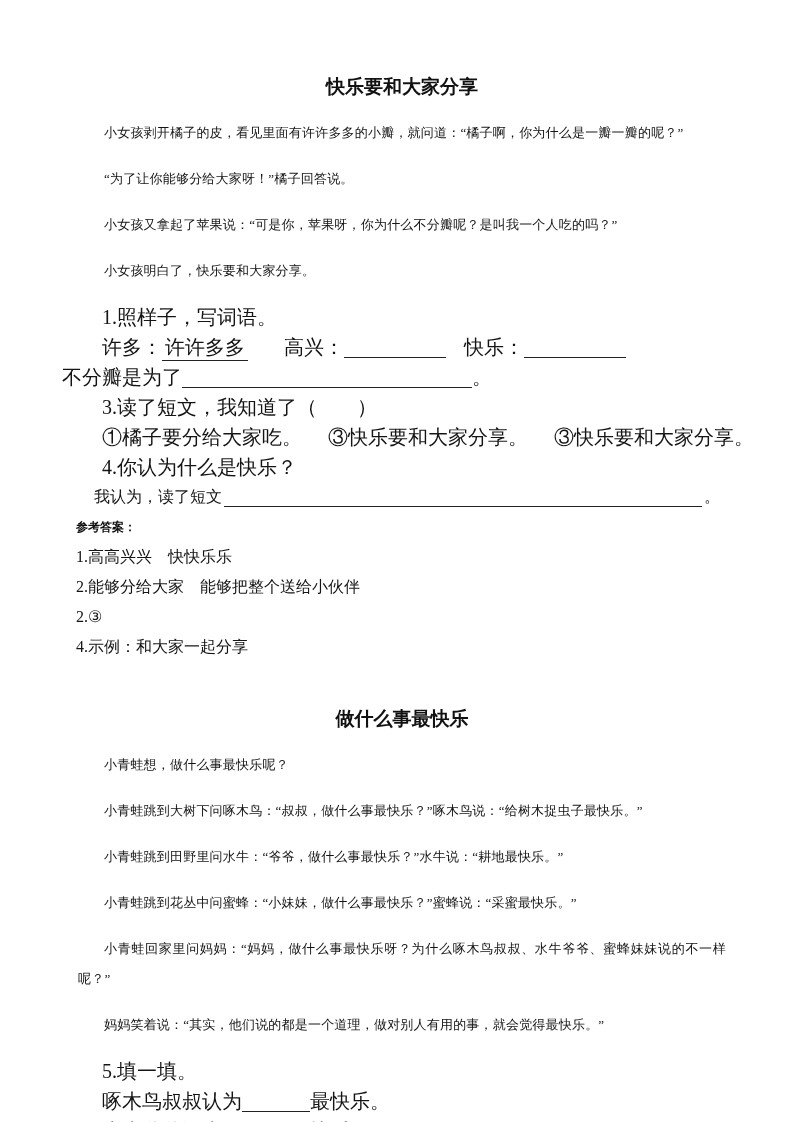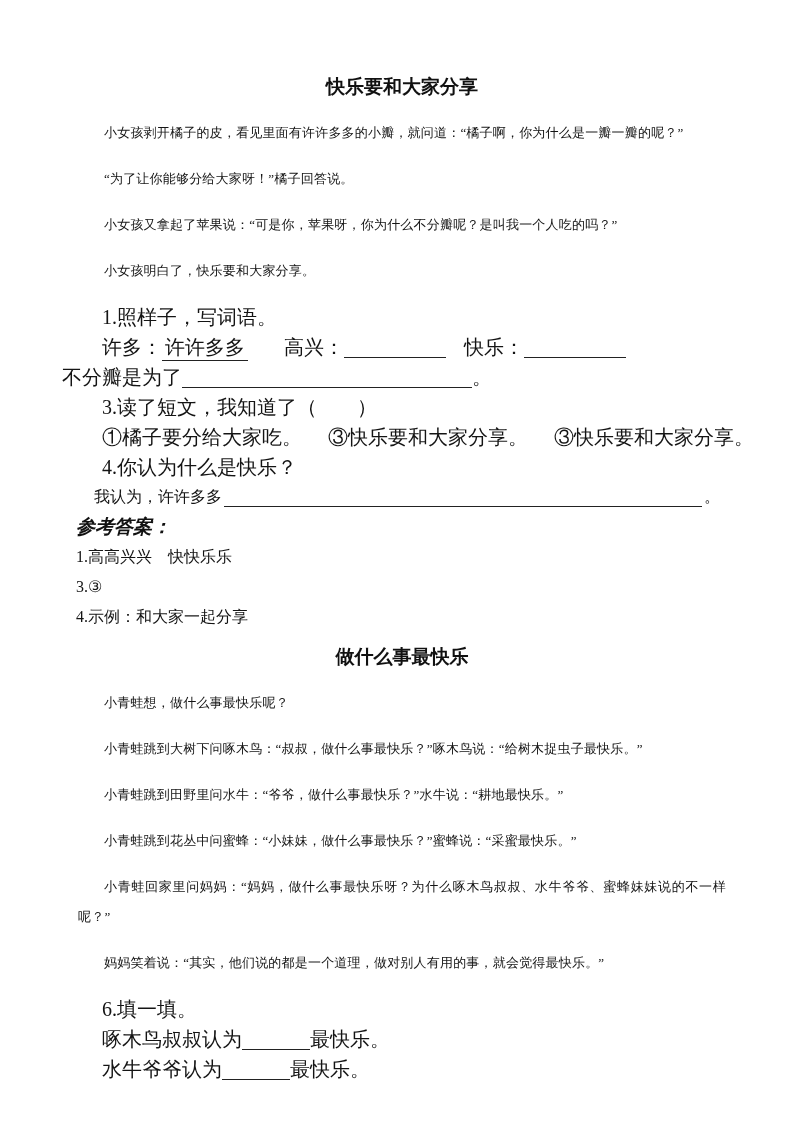--- a/index.html
+++ b/index.html
@@ -19,21 +19,21 @@
 
   .sec-title {
     margin: 0;
     font-family: "Liberation Sans", "DejaVu Sans", sans-serif;
     font-weight: bold;
     font-size: 19px;
     line-height: 30px;
     text-align: center;
     color: #111;
   }
-  .sec2-title { margin-top: 10px; }
+  .sec2-title { margin-top: 42px; }
 
   .para {
     margin: 16px;
     font-size: 13px;
     line-height: 30px;
     text-indent: 2em;
     text-align: justify;
     letter-spacing: 0.2px;
   }
 
@@ -79,24 +79,23 @@
   .w68  { width: 68px; }
 
   .ml36 { margin-left: 36px; }
   .ml18 { margin-left: 18px; }
   .opt  { margin-right: 26px; text-align: right; }
 
   .answers { padding-left: 14px; }
   .answers-heading {
     font-family: "Liberation Sans", "DejaVu Sans", sans-serif;
     font-weight: bold;
-    font-size: 19px;
+    font-size: 12px;
     line-height: 30px;
     color: #111;
-    font-style: italic;
   }
   .answer-line { font-size: 16px; line-height: 30px; }
 </style>
 </head>
 <body>
 
 <div class="page">
   <div class="content">
 
     <h1 class="sec-title">快乐要和大家分享</h1>
@@ -116,42 +115,43 @@
       <span>不分瓣是为了</span><span class="iblank w290"></span><span>。</span>
     </div>
 
     <div class="qline">3.读了短文，我知道了（　　）</div>
     <div class="qline">
       <span class="opt">①橘子要分给大家吃。</span><span class="opt">③快乐要和大家分享。</span><span>③快乐要和大家分享。</span>
     </div>
 
     <div class="qline">4.你认为什么是快乐？</div>
     <div class="flexline pad-right-end">
-      <span class="txt">我认为，许许多多</span>
+      <span class="txt">我认为，读了短文</span>
         <span class="blank-grow"></span>
         <span class="txt">。</span>
     </div>
 
     <div class="answers">
       <div class="answers-heading">参考答案：</div>
       <div class="answer-line">1.高高兴兴　快快乐乐</div>
-      <div class="answer-line">3.③</div>
+      <div class="answer-line">2.能够分给大家　能够把整个送给小伙伴</div>
+      <div class="answer-line">2.③</div>
       <div class="answer-line">4.示例：和大家一起分享</div>
     </div>
 
     <h1 class="sec-title sec2-title">做什么事最快乐</h1>
 
     <p class="para">小青蛙想，做什么事最快乐呢？</p>
     <p class="para">小青蛙跳到大树下问啄木鸟：“叔叔，做什么事最快乐？”啄木鸟说：“给树木捉虫子最快乐。”</p>
     <p class="para">小青蛙跳到田野里问水牛：“爷爷，做什么事最快乐？”水牛说：“耕地最快乐。”</p>
     <p class="para">小青蛙跳到花丛中问蜜蜂：“小妹妹，做什么事最快乐？”蜜蜂说：“采蜜最快乐。”</p>
     <p class="para">小青蛙回家里问妈妈：“妈妈，做什么事最快乐呀？为什么啄木鸟叔叔、水牛爷爷、蜜蜂妹妹说的不一样呢？”</p>
     <p class="para">妈妈笑着说：“其实，他们说的都是一个道理，做对别人有用的事，就会觉得最快乐。”</p>
 
-    <div class="qline">6.填一填。</div>
+    <div class="qline">5.填一填。</div>
 
     <div class="qline">
       <span>啄木鸟叔叔认为</span><span class="iblank w68"></span><span>最快乐。</span>
     </div>
     <div class="qline">
       <span>水牛爷爷认为</span><span class="iblank w68"></span><span>最快乐。</span>
     </div>
 
   </div>
 </div>

